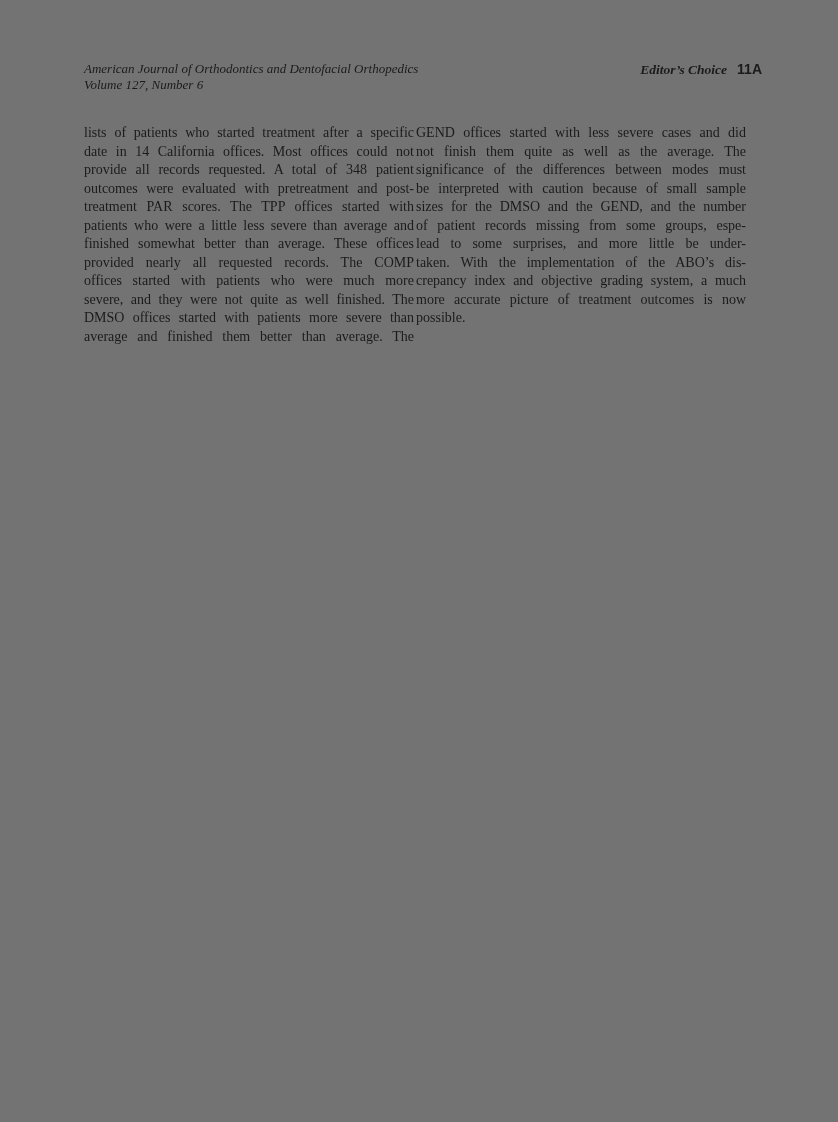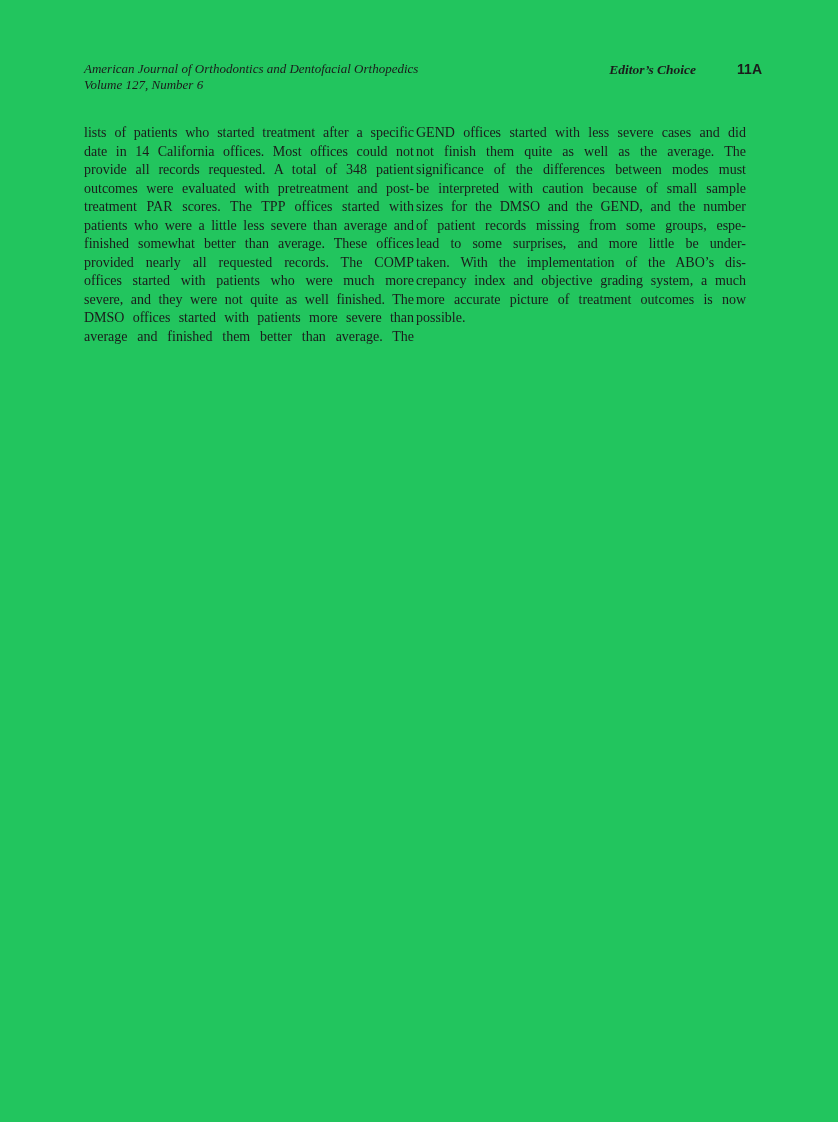--- a/index.html
+++ b/index.html
@@ -4,21 +4,21 @@
 <style>
   html, body {
     margin: 0;
     padding: 0;
     background: #ffffff;
   }
   .page {
     position: relative;
     width: 838px;
     height: 1122px;
-    background: #22c55e;
+    background: #737373;
     overflow: hidden;
     color: #1b1b1b;
   }
   .page-header {
     position: absolute;
     left: 84px;
     top: 61px;
     width: 678px;
     display: flex;
     justify-content: space-between;
@@ -27,36 +27,35 @@
   .header-left {
     font-family: "Liberation Serif", serif;
     font-style: italic;
     font-size: 13px;
     line-height: 16px;
     color: #1b1b1b;
   }
   .header-right {
     display: flex;
     align-items: baseline;
-    gap: 16px;
+    gap: 10px;
     white-space: nowrap;
   }
   .section-label {
     font-family: "Liberation Serif", serif;
     font-style: italic;
     font-weight: bold;
     font-size: 13.5px;
     color: #1b1b1b;
   }
   .page-number {
     font-family: "Liberation Sans", sans-serif;
     font-weight: bold;
     font-size: 14px;
     color: #1b1b1b;
-    margin-left: 25px;
   }
   .body-columns {
     position: absolute;
     left: 84px;
     top: 124px;
     width: 679px;
     display: flex;
     gap: 2px;
   }
   .column {

